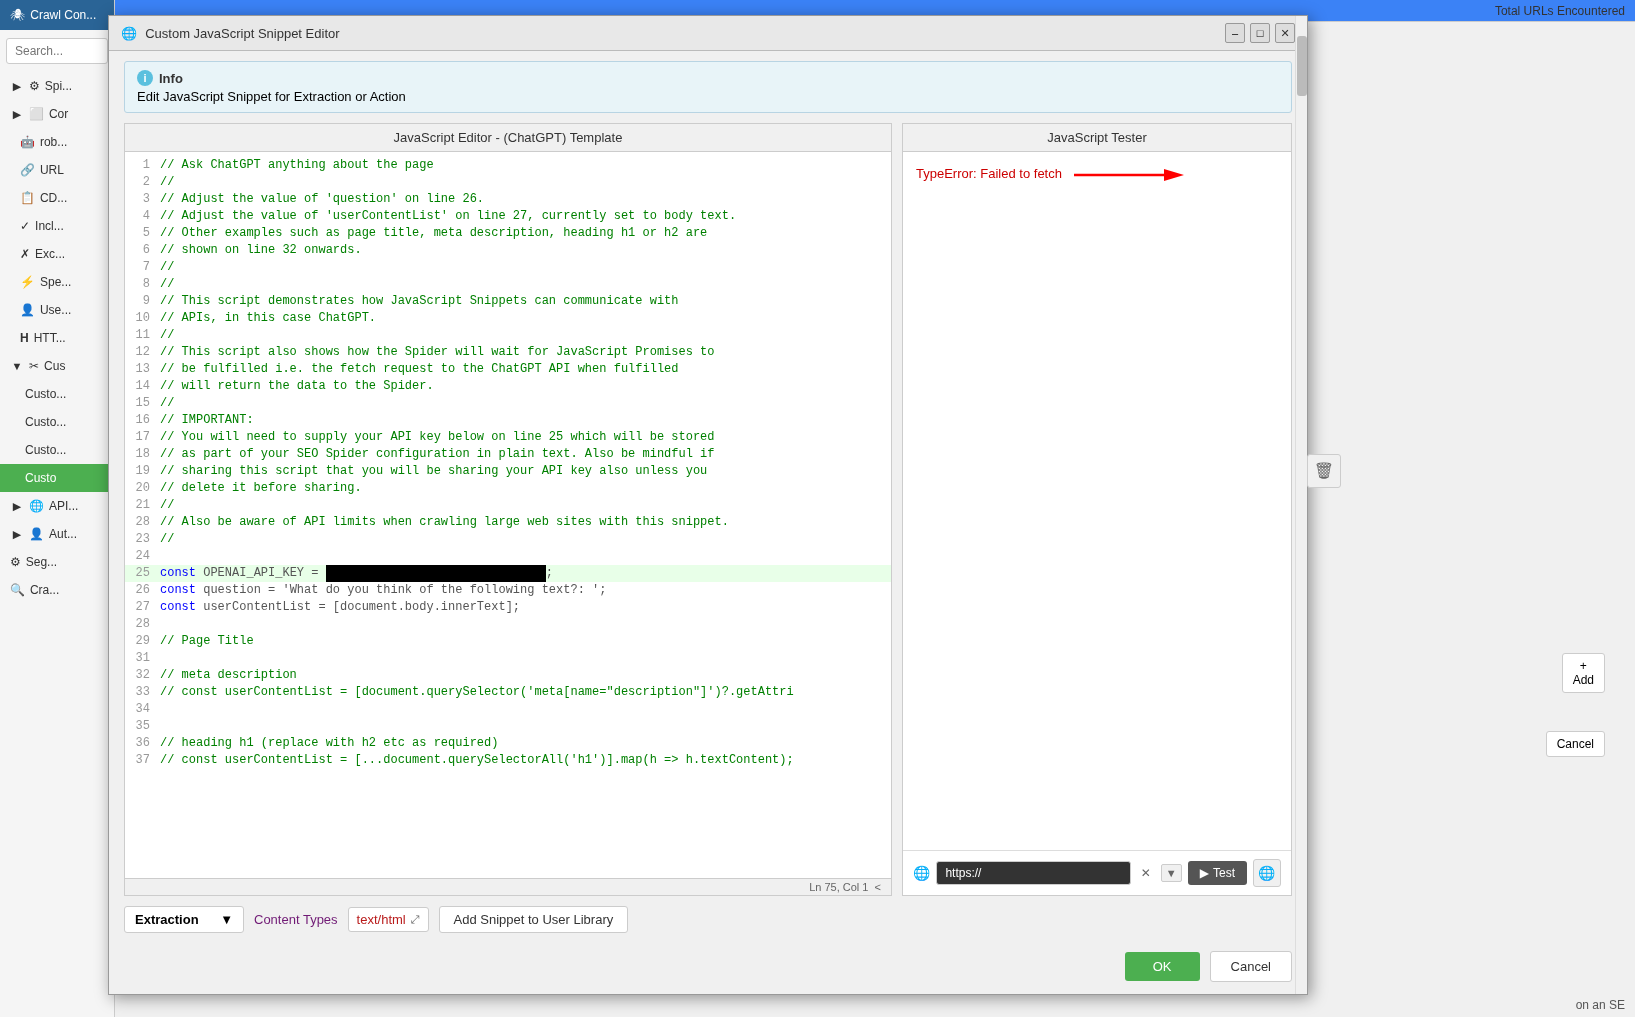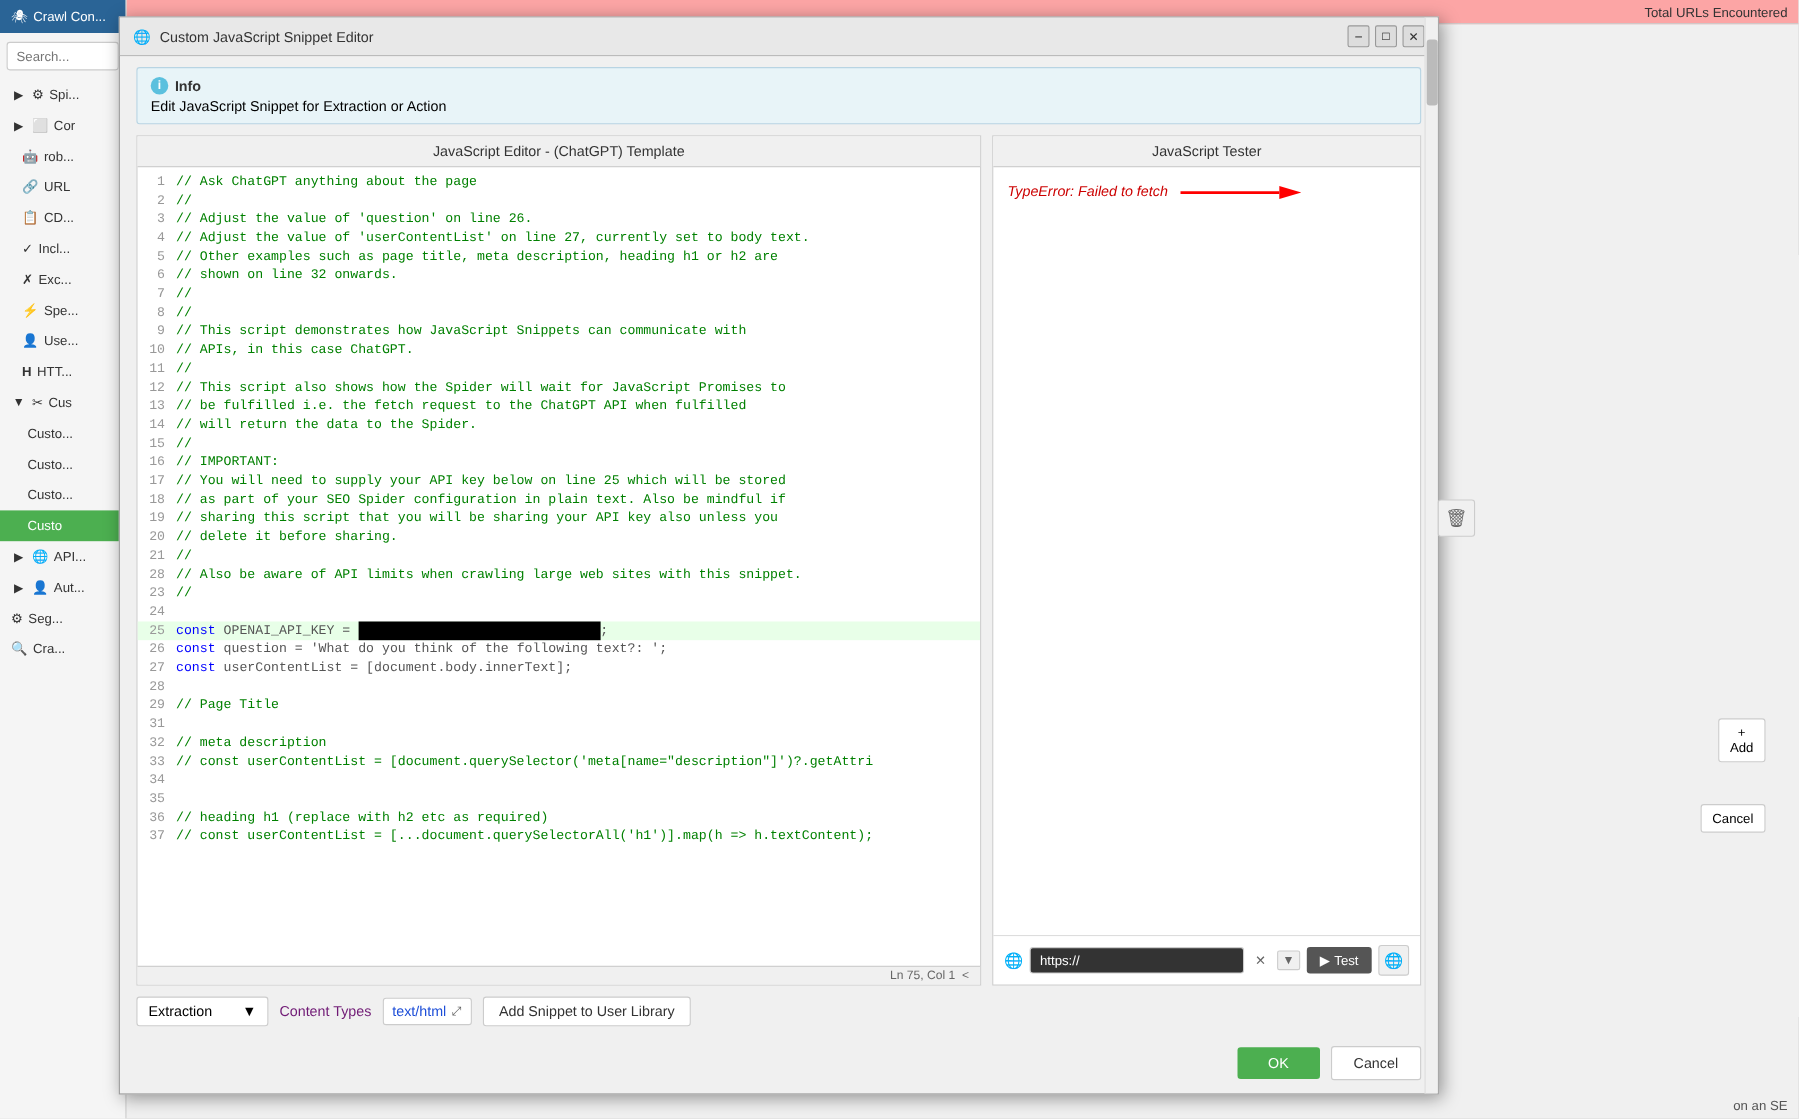--- a/index.html
+++ b/index.html
@@ -72,21 +72,21 @@
       font-size: 11px;
     }
 
     
     .top-bar {
       position: absolute;
       top: 0;
       left: 0;
       right: 0;
       height: 22px;
-      background: #fca5a5;
+      background: #3b82f6;
       border-bottom: 1px solid #ccc;
       display: flex;
       align-items: center;
       justify-content: flex-end;
       padding-right: 10px;
       font-size: 12px;
       color: #333;
     }
 
     
@@ -284,21 +284,20 @@
       border: 1px solid #ccc;
       background: white;
       display: flex;
       flex-direction: column;
     }
 
     .tester-body {
       flex: 1;
       padding: 13px;
       position: relative;
-      font-style: italic;
     }
 
     .error-text {
       color: #cc0000;
       font-size: 13px;
       font-weight: 500;
     }
 
     .tester-footer {
       border-top: 1px solid #ddd;
@@ -395,40 +394,41 @@
       padding: 5px 10px;
       border: 1px solid #ccc;
       border-radius: 3px;
       background: white;
       font-size: 13px;
       display: flex;
       align-items: flex-end;
       gap: 5px;
       cursor: pointer;
       min-width: 120px;
+      font-weight: bold;
     }
 
     .content-types-label {
       font-size: 13px;
       color: #701a75;
     }
 
     .content-type-input-wrap {
       display: flex;
       align-items: center;
       border: 1px solid #ccc;
       border-radius: 3px;
       background: white;
       padding: 4px 8px;
       gap: 5px;
     }
 
     .content-type-val {
       font-size: 13px;
-      color: #1d4ed8;
+      color: #b91c1c;
     }
 
     .expand-icon {
       color: #666;
       font-size: 11px;
       cursor: pointer;
     }
 
     .add-snippet-btn {
       background: white;

